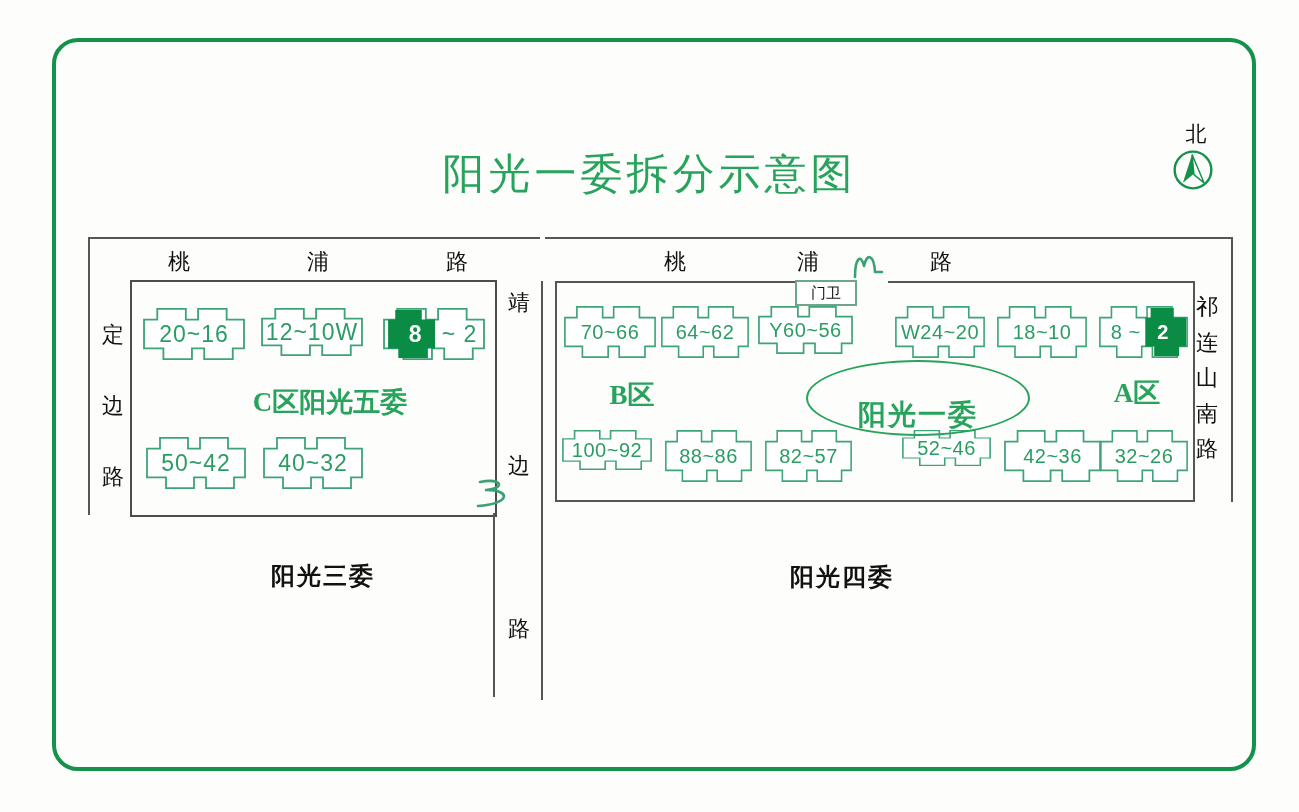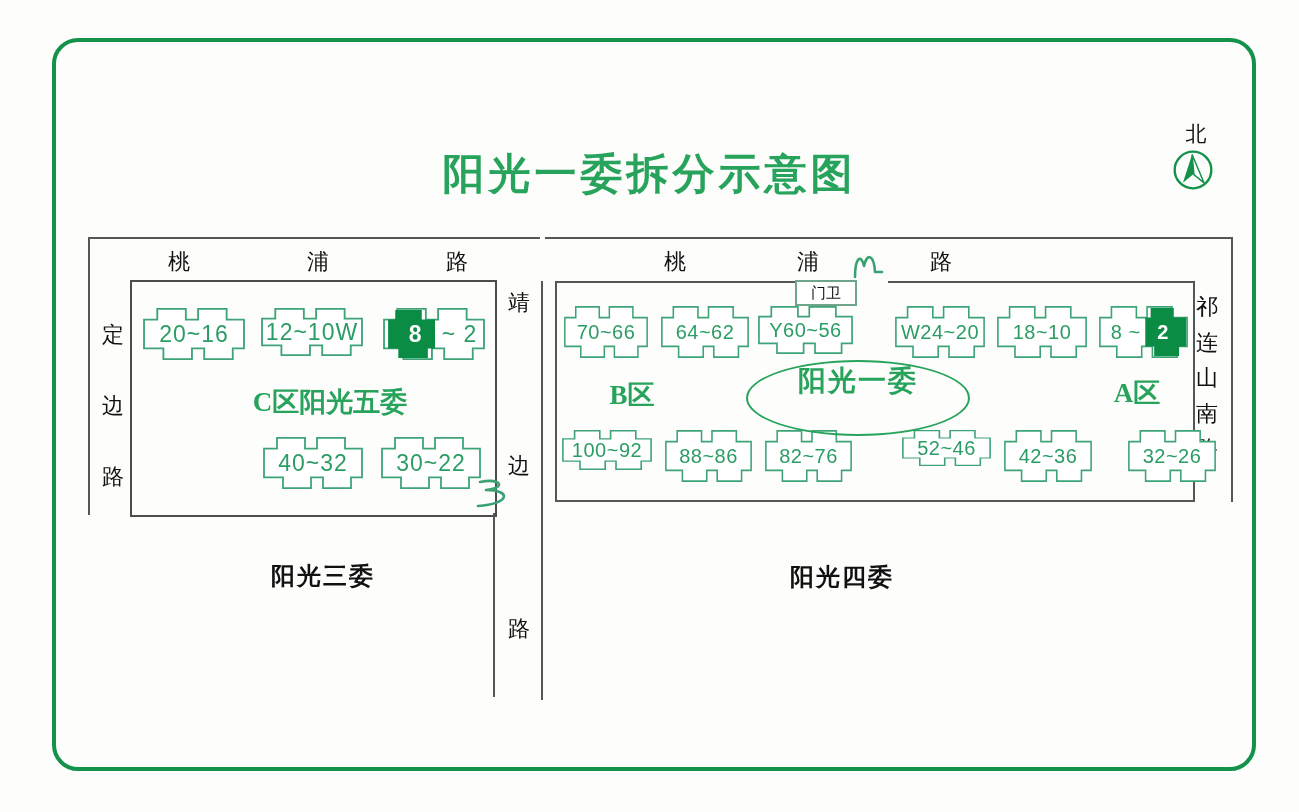--- a/index.html
+++ b/index.html
@@ -6,21 +6,21 @@
   #canvas{
     position:relative;width:1299px;height:812px;background:#fdfdfc;overflow:hidden;
     font-family:"Liberation Sans","DejaVu Sans",sans-serif;
   }
   .abs{position:absolute;}
   
   #frame{left:52px;top:38px;width:1196px;height:725px;border:4px solid #14914b;border-radius:26px;}
   
   #title{left:0;top:146px;width:1299px;text-align:center;color:#27a35c;
          font-family:"Liberation Serif","DejaVu Serif",serif;
-         font-size:42px;font-weight:bold;letter-spacing:4px;}
+         font-size:42px;font-weight:normal;letter-spacing:4px;}
   
   #north-label{left:1176px;top:120px;width:40px;text-align:center;color:#111;font-size:21px;
                font-family:"Liberation Serif",serif;}
   
   .line{background:#565656;}
   
   .road-h{display:flex;justify-content:space-between;color:#111;font-size:22px;
           font-family:"Liberation Serif","DejaVu Serif",serif;}
   .road-v{display:flex;flex-direction:column;justify-content:space-between;align-items:center;
           color:#111;font-size:22px;font-family:"Liberation Serif","DejaVu Serif",serif;}
@@ -33,22 +33,22 @@
         justify-content:center;color:#2b9d64;font-size:23px;letter-spacing:1px;}
   .rblock .bnum{font-size:20px;letter-spacing:0.5px;}
   .bnum.split{width:auto;}
   .bnum.white{color:#ffffff;font-weight:bold;}
   
   .zone{color:#27a35c;font-weight:bold;text-align:center;
         font-family:"Liberation Serif","DejaVu Serif",serif;font-size:27px;}
   .caption{color:#111;font-weight:bold;text-align:center;
            font-family:"Liberation Serif","DejaVu Serif",serif;font-size:24px;letter-spacing:2px;}
   
-  #ellipse{left:746px;top:360px;width:220px;height:72px;border:2.5px solid #27a35c;border-radius:50%;
-           display:flex;align-items:flex-start;justify-content:center;}
+  #ellipse{left:806px;top:360px;width:220px;height:72px;border:2.5px solid #27a35c;border-radius:50%;
+           display:flex;align-items:flex-end;justify-content:center;}
   #ellipse span{color:#27a35c;font-size:28px;font-weight:bold;letter-spacing:2px;
                 font-family:"Liberation Serif","DejaVu Serif",serif;}
   
   #gate{left:795px;top:280px;width:58px;height:22px;border:2px solid #6fa58a;background:#fff;
         display:flex;align-items:center;justify-content:center;font-size:15px;color:#111;z-index:5;
         font-family:"Liberation Serif",serif;}
   .squiggle path{fill:none;stroke:#3aa173;stroke-width:2.6;stroke-linecap:round;stroke-linejoin:round;}
 </style>
 </head>
 <body>
@@ -137,38 +137,38 @@
     <span class="bnum">12~10W</span>
   </div>
   <div class="bld" style="left:383px;top:308px;width:102px;height:52px">
     <svg viewBox="0 0 100 54" preserveAspectRatio="none">
       <use href="#bshape" class="outline"></use>
       <path class="hfill" d="M5,12 H12 V2 H38 V12 H51 V42 H44 V52 H15 V42 H5 Z"></path>
     </svg>
     <span class="bnum split white" style="left:22%;width:20%">8</span>
     <span class="bnum split" style="left:55%;width:40%">~ 2</span>
   </div>
+  <div class="bld" style="left:146px;top:437px;width:100px;height:52px">
+    <svg viewBox="0 0 100 54" preserveAspectRatio="none">
+        <use href="#bshape" class="outline"></use>
+      </svg>
+    <span class="bnum">50~42</span>
+  </div>
   <div class="bld" style="left:263px;top:437px;width:100px;height:52px">
     <svg viewBox="0 0 100 54" preserveAspectRatio="none">
         <use href="#bshape" class="outline"></use>
       </svg>
     <span class="bnum">40~32</span>
-  </div>
-  <div class="bld" style="left:381px;top:437px;width:100px;height:52px">
-    <svg viewBox="0 0 100 54" preserveAspectRatio="none">
-        <use href="#bshape" class="outline"></use>
-      </svg>
-    <span class="bnum">30~22</span>
   </div>
 
   <div class="abs zone" style="left:190px;top:384px;width:280px">C区阳光五委</div>
   <div class="abs caption" style="left:233px;top:560px;width:180px">阳光三委</div>
 
   <div class="rblock">
-    <div class="bld" style="left:564px;top:306px;width:84px;height:52px">
+    <div class="bld" style="left:564px;top:306px;width:92px;height:52px">
       <svg viewBox="0 0 100 54" preserveAspectRatio="none">
           <use href="#bshape" class="outline"></use>
         </svg>
       <span class="bnum">70~66</span>
     </div>
     <div class="bld" style="left:661px;top:306px;width:88px;height:52px">
       <svg viewBox="0 0 100 54" preserveAspectRatio="none">
           <use href="#bshape" class="outline"></use>
         </svg>
       <span class="bnum">64~62</span>
@@ -209,35 +209,35 @@
     <div class="bld" style="left:665px;top:430px;width:87px;height:52px">
       <svg viewBox="0 0 100 54" preserveAspectRatio="none">
           <use href="#bshape" class="outline"></use>
         </svg>
       <span class="bnum">88~86</span>
     </div>
     <div class="bld" style="left:765px;top:430px;width:87px;height:52px">
       <svg viewBox="0 0 100 54" preserveAspectRatio="none">
           <use href="#bshape" class="outline"></use>
         </svg>
-      <span class="bnum">82~76</span>
+      <span class="bnum">82~57</span>
     </div>
     <div class="bld" style="left:902px;top:430px;width:89px;height:36px">
       <svg viewBox="0 0 100 54" preserveAspectRatio="none">
           <use href="#bshape" class="outline"></use>
         </svg>
       <span class="bnum">52~46</span>
     </div>
-    <div class="bld" style="left:1004px;top:430px;width:88px;height:52px">
+    <div class="bld" style="left:1004px;top:430px;width:97px;height:52px">
       <svg viewBox="0 0 100 54" preserveAspectRatio="none">
           <use href="#bshape" class="outline"></use>
         </svg>
       <span class="bnum">42~36</span>
     </div>
-    <div class="bld" style="left:1128px;top:430px;width:88px;height:52px">
+    <div class="bld" style="left:1100px;top:430px;width:88px;height:52px">
       <svg viewBox="0 0 100 54" preserveAspectRatio="none">
           <use href="#bshape" class="outline"></use>
         </svg>
       <span class="bnum">32~26</span>
     </div>
   </div>
 
   <div class="abs zone" style="left:582px;top:377px;width:100px">B区</div>
   <div id="ellipse" class="abs">
     <span>阳光一委</span>

